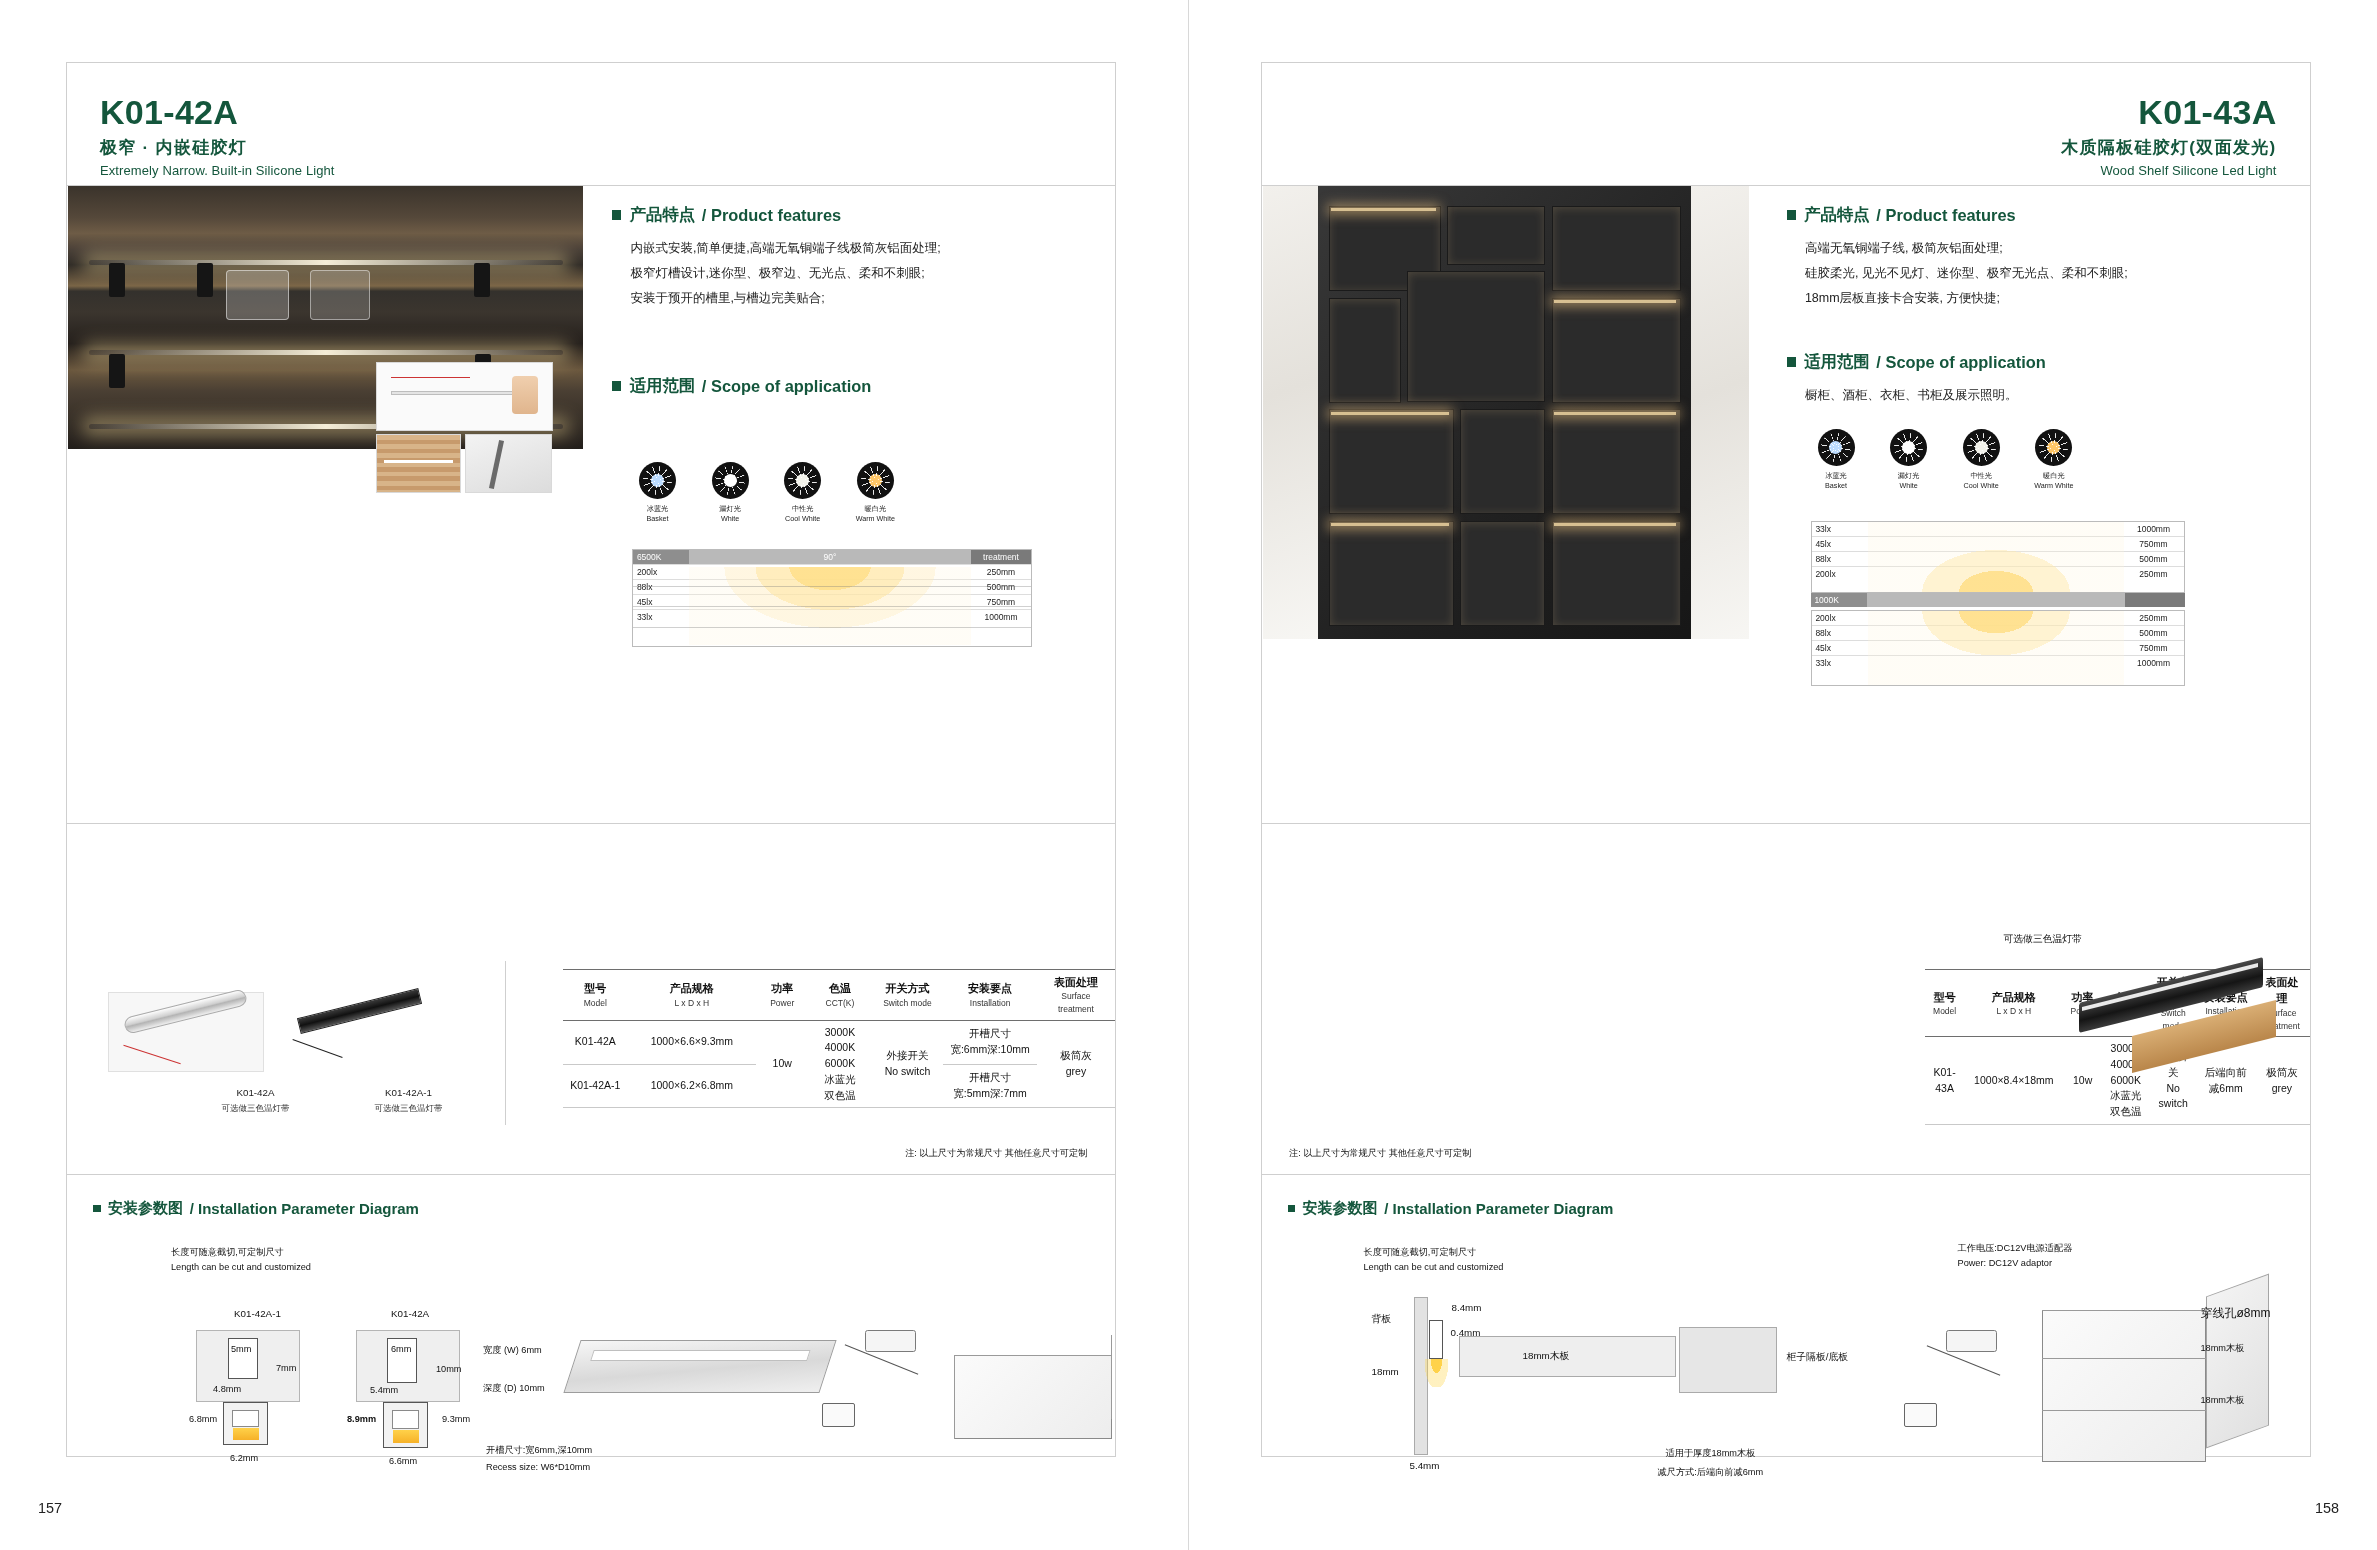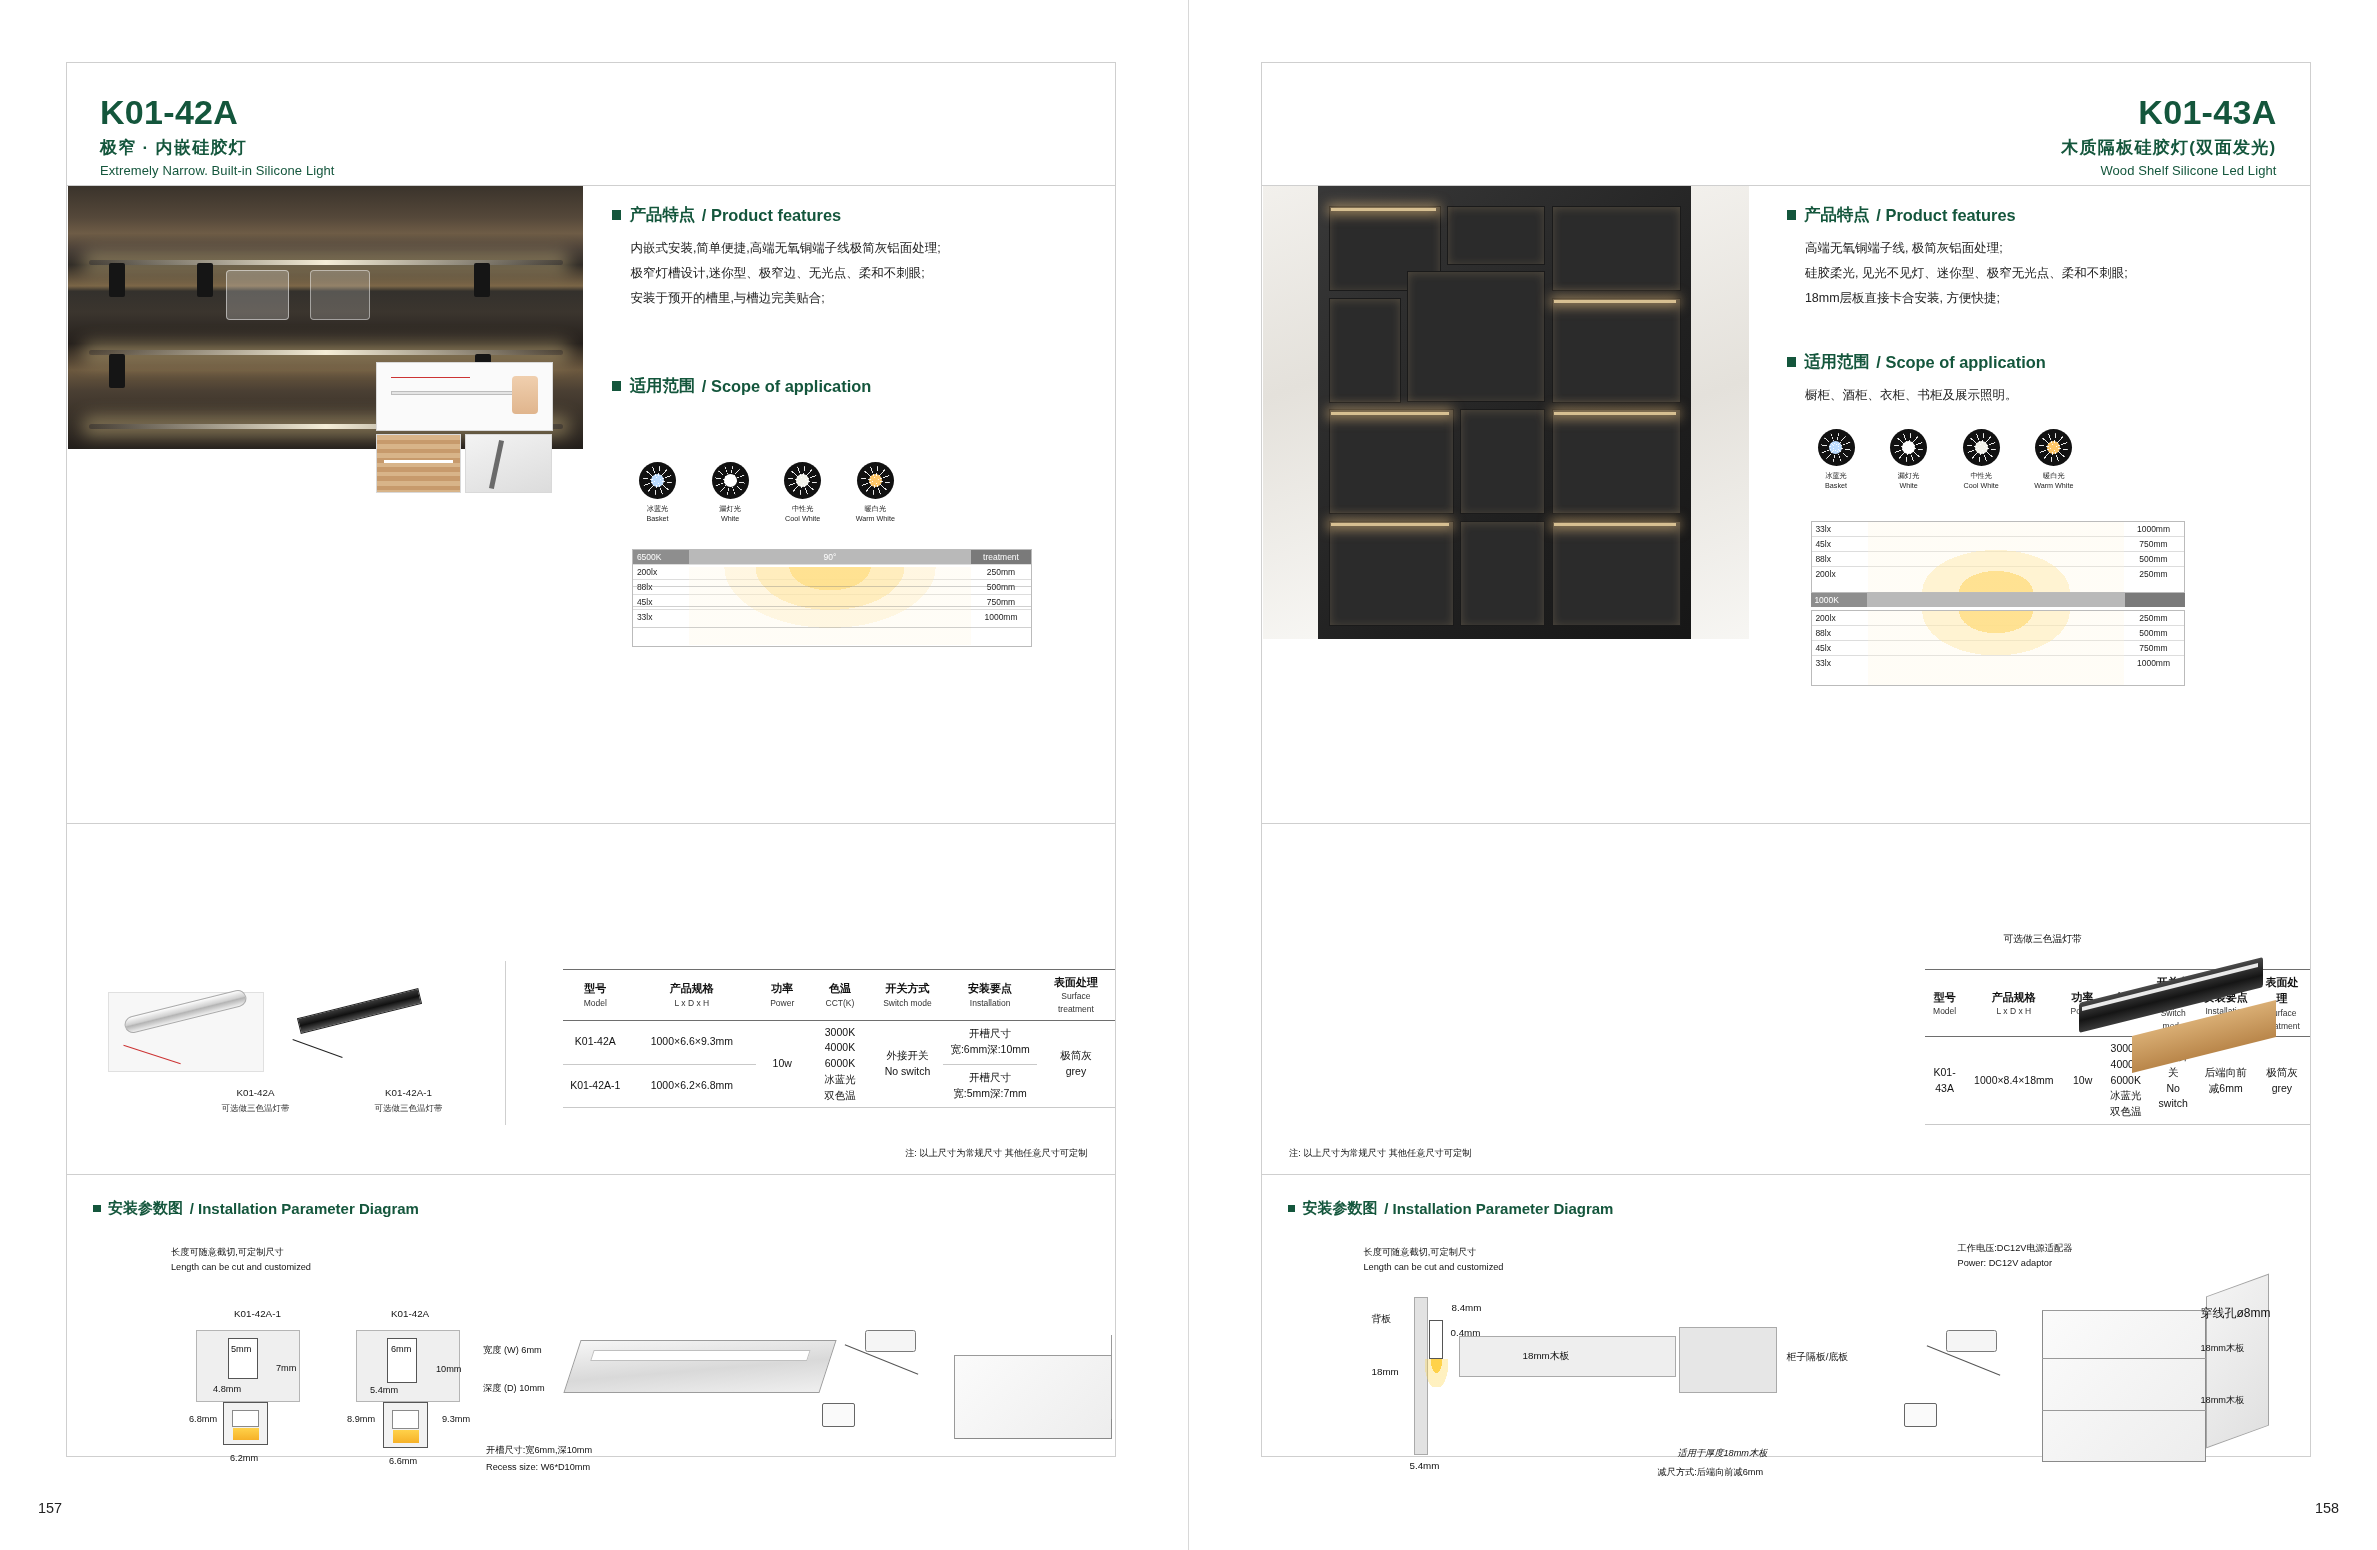--- a/index.html
+++ b/index.html
@@ -372,21 +372,21 @@
       <div class="dimsm" style="left:324px; top:1245px; font-size:9.8px;">K01-42A</div>
       <div class="grey-box" style="left:289px; top:1267px; width:104px; height:72px;"></div>
       <div class="chan" style="left:320px; top:1275px; width:30px; height:45px; background:#fff;"></div>
       <div class="chan" style="left:316px; top:1339px; width:45px; height:46px; background:#f2f2f2;">
         <div style="position:absolute; left:7.9px; top:6.6px; right:7.9px; bottom:18.4px; background:#fff; border:0.7px solid #8a8a8a;"></div>
         <div style="position:absolute; left:8.5px; bottom:3.9px; right:8.5px; height:13px; background:linear-gradient(180deg,#ffd24a,#f6b128);"></div>
       </div>
       <div class="dim" style="left:324px; top:1281px; font-size:9.2px;">6mm</div>
       <div class="dim" style="left:369px; top:1301px; font-size:9.2px;">10mm</div>
       <div class="dim" style="left:303px; top:1322px; font-size:9.2px;">5.4mm</div>
-      <div class="dim" style="left:280px; top:1351px; font-size:9.2px;">8.9mm</div>
+      <div class="dim" style="left:280px; top:1351px; font-size:9.2px;font-weight:bold;">8.9mm</div>
       <div class="dim" style="left:375px; top:1351px; font-size:9.2px;">9.3mm</div>
       <div class="dim" style="left:322px; top:1393px; font-size:9.2px;">6.6mm</div>
 
       <div class="dim" style="left:416px; top:1281px; font-size:9.2px;">宽度 (W) 6mm</div>
       <div class="dim" style="left:416px; top:1319px; font-size:9.2px;">深度 (D) 10mm</div>
       <div class="dim" style="left:664px; top:1319px; font-size:9.2px;">建议开槽尺寸</div>
       <div style="position:absolute; left:505px; top:1277px; width:256px; height:53px; background:linear-gradient(175deg,#f6f6f6,#d9d9d9 55%,#efefef); border:0.7px solid #9c9c9c; transform:skewX(-18deg);"></div>
       <div style="position:absolute; left:525px; top:1287px; width:217px; height:10.5px; background:#ffffff; border:0.7px solid #bfbfbf; transform:skewX(-18deg);"></div>
       <div class="dim" style="left:419px; top:1381px; font-size:9.2px;">开槽尺寸:宽6mm,深10mm</div>
       <div class="dim" style="left:419px; top:1399px; font-size:9.2px;">Recess size: W6*D10mm</div>
@@ -616,21 +616,21 @@
       <div class="chan" style="left:167px; top:1257px; width:14.4px; height:39px; background:#fff;"></div>
       <div class="glow-y" style="left:163px; top:1296px; width:23.6px; height:27.6px;"></div>
       <div class="dim" style="left:190px; top:1239px; font-size:9.8px;">8.4mm</div>
       <div class="dim" style="left:189px; top:1264px; font-size:9.8px;">0.4mm</div>
       <div class="dim" style="left:110px; top:1303px; font-size:9.8px;">18mm</div>
       <div class="grey-box2" style="left:197px; top:1273px; width:217px; height:41px; background:#eeeeee;"></div>
       <div class="dim" style="left:261px; top:1287px; font-size:9.8px;">18mm木板</div>
       <div class="grey-box2" style="left:417px; top:1264px; width:98px; height:66px; background:#e6e6e6;"></div>
       <div class="dim" style="left:525px; top:1288px; font-size:9.8px;">柜子隔板/底板</div>
       <div class="dim" style="left:148px; top:1397px; font-size:9.8px;">5.4mm</div>
-      <div class="dim" style="left:416px; top:1384px; font-size:9.2px;font-style:italic;">适用于厚度18mm木板</div>
+      <div class="dim" style="left:404px; top:1384px; font-size:9.2px;">适用于厚度18mm木板</div>
       <div class="dim" style="left:396px; top:1403px; font-size:9.2px;">减尺方式:后端向前减6mm</div>
 
       <div class="adapter" style="left:684px; top:1267px; width:51px; height:22px; border-radius:2.6px;"></div>
       <div class="cable" style="left:662px; top:1297px; width:79px; transform:rotate(22deg);"></div>
       <div class="plug" style="left:642px; top:1340px; width:33px; height:23.6px; border-radius:2px;"></div>
 
       <div style="position:absolute; left:767px; top:1218px; width:263px; height:190px;">
         <div class="cabinet3d" style="left:13px; top:29px; width:164px; height:152px;"></div>
         <div style="position:absolute; left:13px; top:29px; width:164px; height:1px; background:#9a9a9a;"></div>
         <div class="thin" style="left:13px; top:77px; width:164px; height:1px;"></div>

